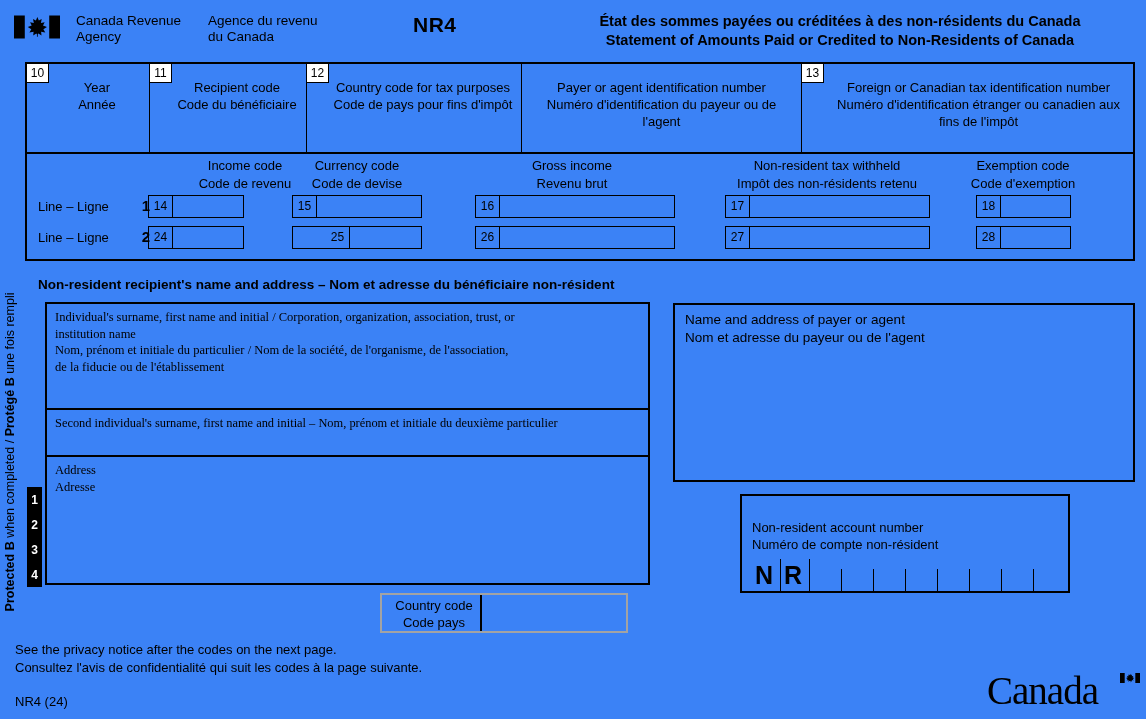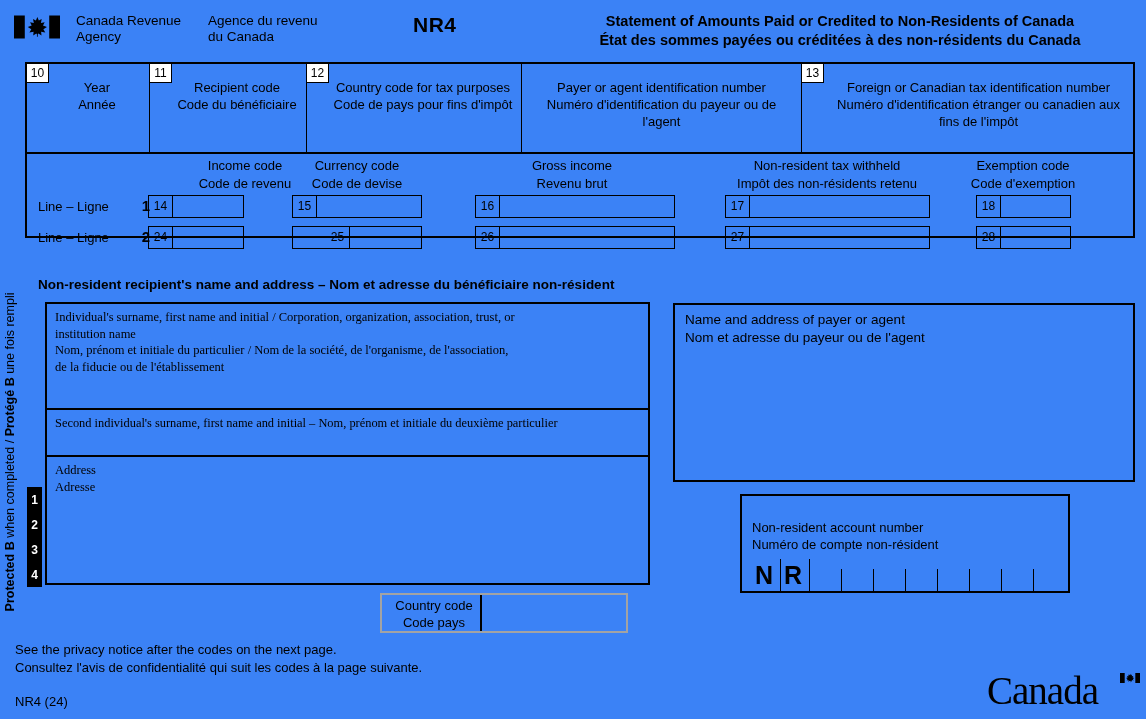--- a/index.html
+++ b/index.html
@@ -12,21 +12,21 @@
 
   
   .flag-svg { position:absolute; left:14px; top:12px; width:46px; height:30px; }
   .agency { position:absolute; top:13px; font-size:13.5px; line-height:16px; }
   .agency.en { left:76px; }
   .agency.fr { left:208px; }
   .form-code { position:absolute; left:413px; top:13px; font-size:21px; font-weight:bold; letter-spacing:.5px; }
   .form-title { position:absolute; left:540px; top:12px; width:600px; text-align:center; font-weight:bold; font-size:14.5px; line-height:19px; }
 
   
-  .main-table { position:absolute; left:25px; top:62px; width:1110px; height:176px; border:2px solid #000; }
+  .main-table { position:absolute; left:25px; top:62px; width:1110px; height:199px; border:2px solid #000; }
   .tcell { position:absolute; top:0; height:88px; border-right:1px solid #000; }
   .tcell.last { border-right:none; }
   .chip { position:absolute; left:-1px; top:-1px; width:23px; height:20px; border:1px solid #000; background:#fff;
           font-size:12px; text-align:center; line-height:18px; }
   .tcell-label { margin-top:15px; text-align:center; font-size:13px; line-height:17px; padding:0 6px 0 24px; }
   .tcell-label.nochip { padding-left:6px; }
   .table-divider { position:absolute; left:0; top:88px; width:100%; height:2px; background:#000; }
 
   
   .inc-header { position:absolute; top:157px; width:260px; text-align:center; font-size:13px; line-height:18px; }
@@ -87,22 +87,22 @@
     <rect x="0" y="0" width="15" height="32" fill="#000"></rect>
     <rect x="49" y="0" width="15" height="32" fill="#000"></rect>
     <path fill="#000" transform="translate(18,1) scale(0.29)" d="M50 4 L57 21 L71 13 L67 33 L85 29 L77 45 L96 52 L79 62 L88 78 L68 74 L70 92 L55 83 L52 86 L52 98 L48 98 L48 86 L45 83 L30 92 L32 74 L12 78 L21 62 L4 52 L23 45 L15 29 L33 33 L29 13 L43 21 Z"></path>
   </svg>
   <div class="agency en pre">Canada Revenue
 Agency</div>
   <div class="agency fr pre">Agence du revenu
 du Canada</div>
   <div class="form-code">NR4</div>
   <div class="form-title">
+    <div>État des sommes payées ou créditées à des non-résidents du Canada</div>
     <div>Statement of Amounts Paid or Credited to Non-Residents of Canada</div>
-    <div>État des sommes payées ou créditées à des non-résidents du Canada</div>
   </div>
 
   <div class="protected"><b>Protected B</b><span> when completed / </span><b>Protégé B</b><span> une fois rempli</span></div>
 
   <div class="main-table">
     <div class="tcell" style="left:0; width:123px;">
       <span class="chip">10</span>
       <div class="tcell-label">
         <div>Year</div>
         <div>Année</div>

